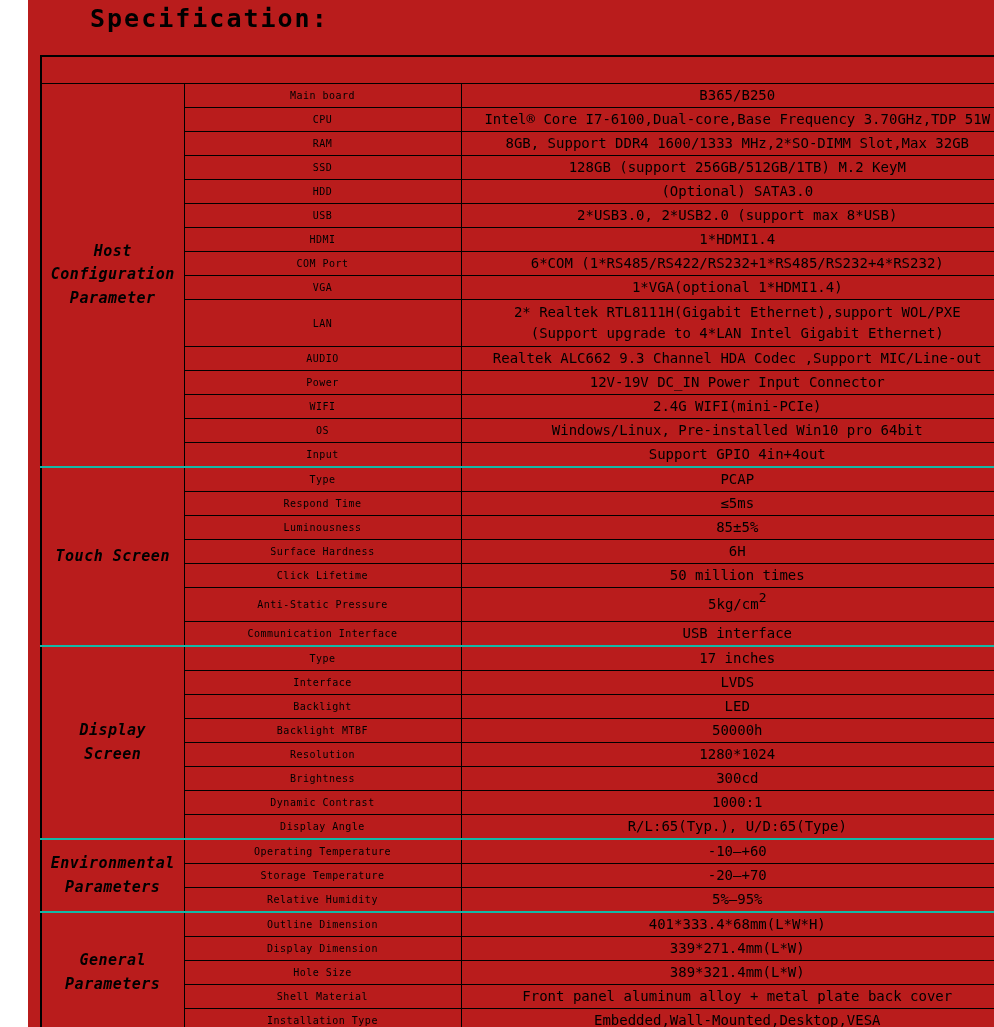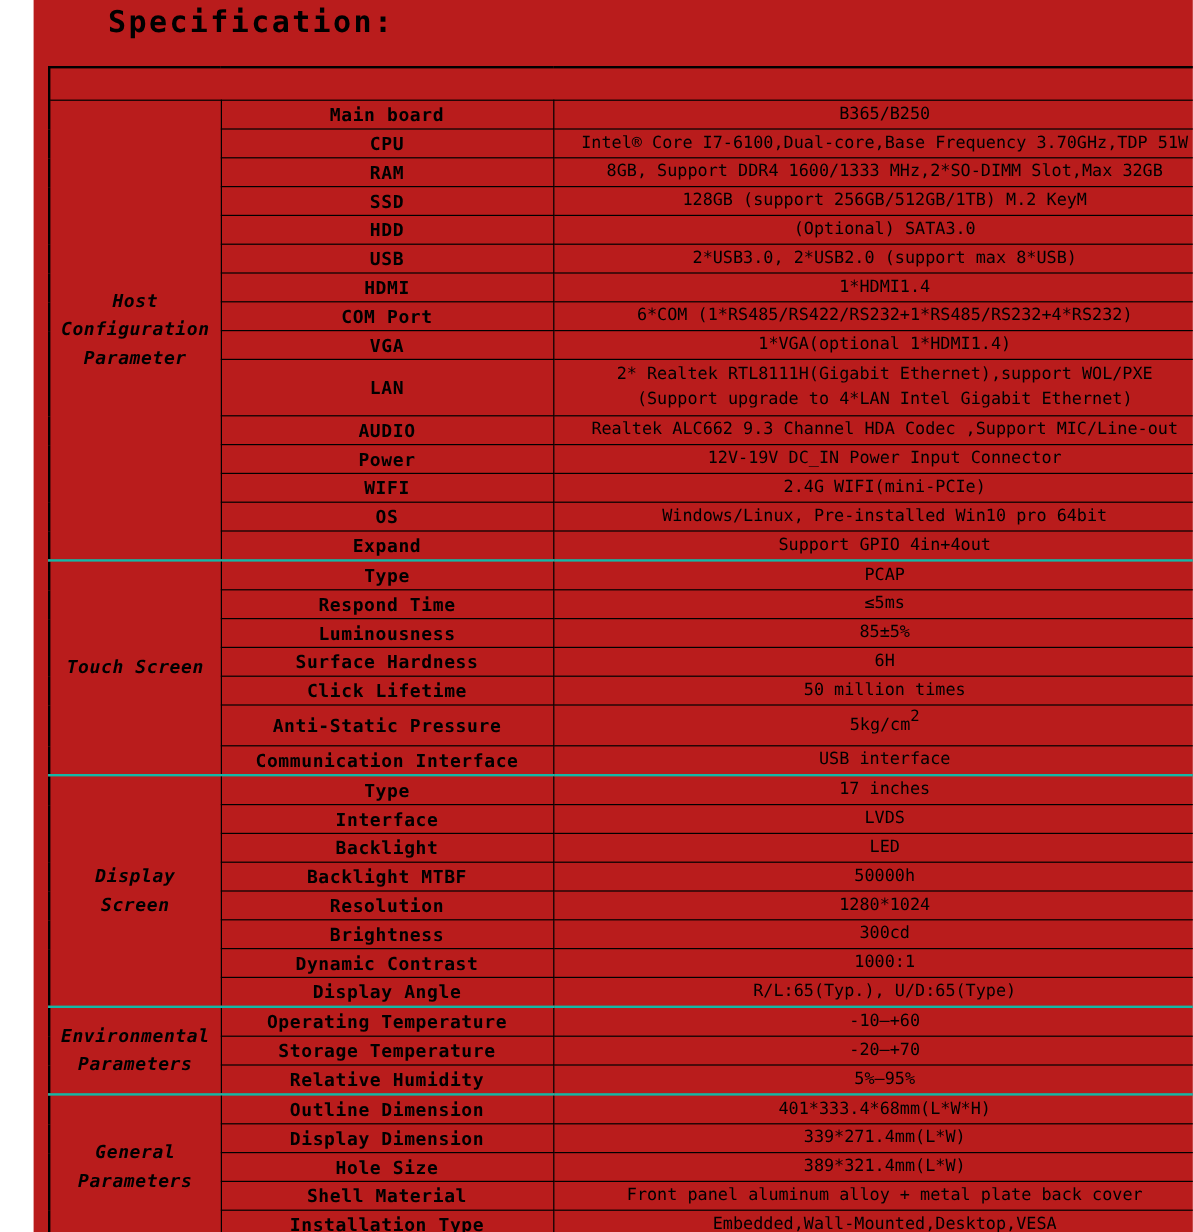--- a/index.html
+++ b/index.html
@@ -52,22 +52,22 @@
   tr.row-tall-15 td { height: 33px; }
   tr.section-start td { border-top: 2px solid #14b8a6; }
   .category-cell {
     font-weight: bold;
     font-size: 15px;
     line-height: 1.55;
     letter-spacing: 0.5px;
     font-style: italic;
   }
   .label-cell {
-    font-weight: bold;
-    font-size: 15px;
+    font-weight: normal;
+    font-size: 10px;
     letter-spacing: 0.5px;
     white-space: nowrap;
   }
   .value-cell {
     font-size: 14px;
     line-height: 1.5;
     white-space: nowrap;
   }
   .sup {
     font-size: 13px;
@@ -143,21 +143,21 @@
         </tr>
         <tr class="data-row">
           <td class="label-cell">WIFI</td>
           <td class="value-cell">2.4G WIFI(mini-PCIe)</td>
         </tr>
         <tr class="data-row">
           <td class="label-cell">OS</td>
           <td class="value-cell">Windows/Linux,  Pre-installed Win10 pro 64bit</td>
         </tr>
         <tr class="data-row">
-          <td class="label-cell">Expand</td>
+          <td class="label-cell">Input</td>
           <td class="value-cell">Support GPIO 4in+4out</td>
         </tr>
         <tr class="data-row section-start">
           <td class="category-cell" rowspan="7">Touch Screen</td>
           <td class="label-cell">Type</td>
           <td class="value-cell">PCAP</td>
         </tr>
         <tr class="data-row">
           <td class="label-cell">Respond Time</td>
           <td class="value-cell">≤5ms</td>

